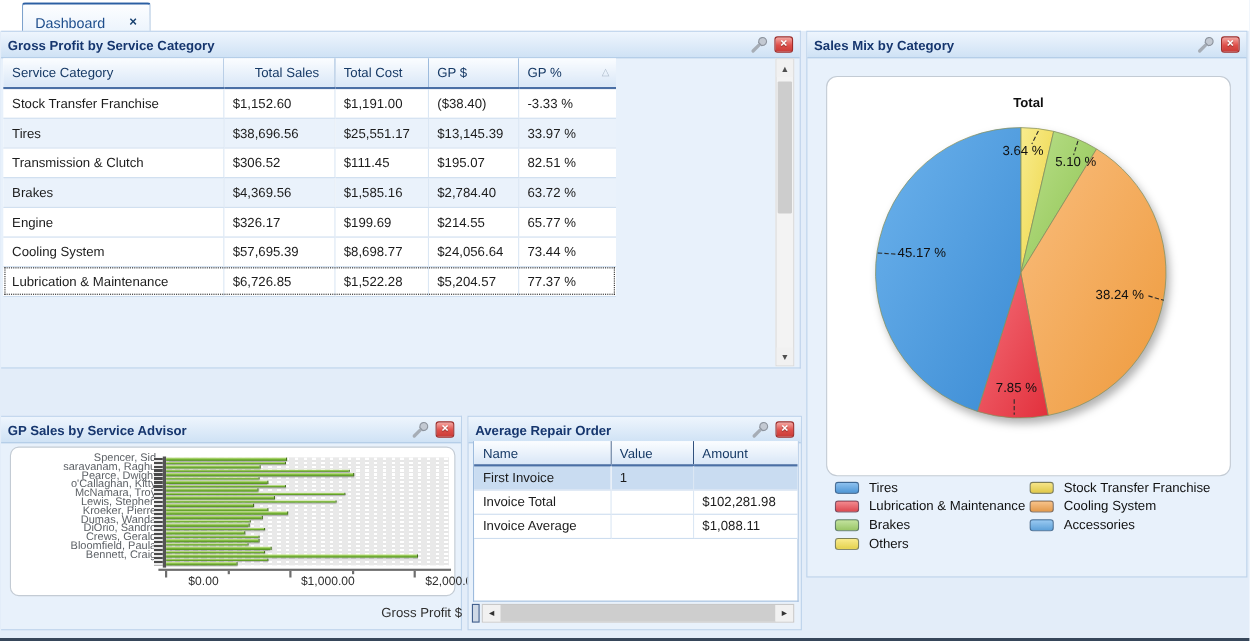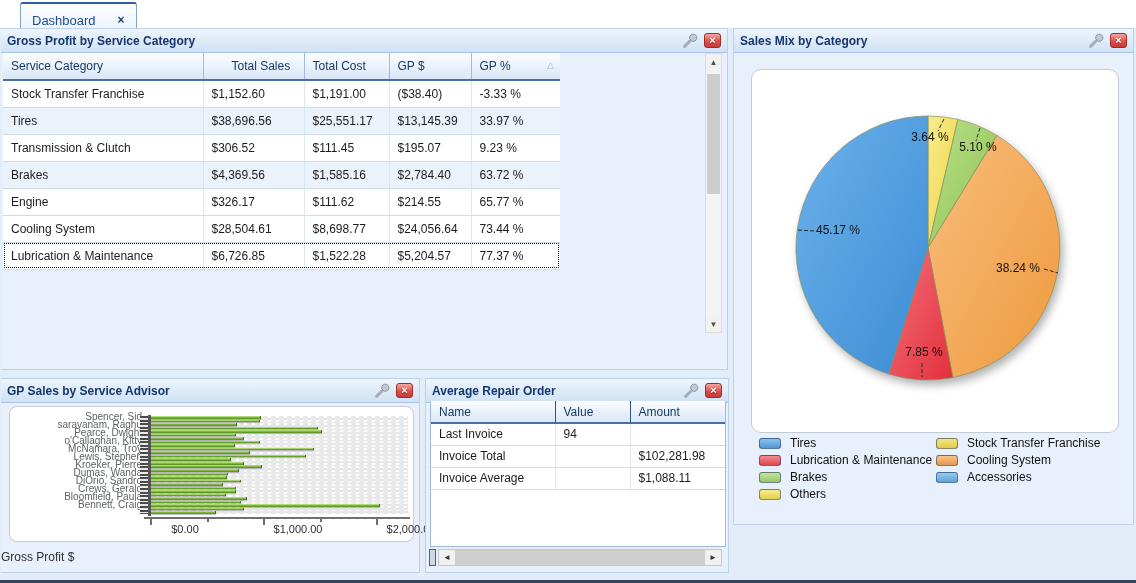--- a/index.html
+++ b/index.html
@@ -43,21 +43,21 @@
   .vscroll { position:absolute; width:17px; background:#f3f3f3; border:1px solid #dcdcdc; }
   .sbtn { position:absolute; left:0; width:15px; height:16px; background:#f1f1f1; color:#4f4f4f;
           font-size:8px; display:flex; align-items:center; justify-content:center; }
   .vthumb { position:absolute; left:1px; width:13px; background:#cdcdcd; border-radius:1px; }
   .hscroll { position:absolute; height:17px; background:#f3f3f3; border:1px solid #c8c8c8; display:flex; align-items:center; }
   .hbtn { width:16px; height:15px; background:#f1f1f1; color:#333; font-size:8px;
           display:flex; align-items:center; justify-content:center; flex:none; }
   .hthumb { flex:1; height:15px; background:#cecece; }
   .grip { position:absolute; width:7px; height:17px; background:#cfd9e6; border:1px solid #44618e; }
   
-  #p-gp   { left:1px;   top:28px;  width:727px; height:342px; border-left:none; }
+  #p-gp   { left:1px;   top:28px;  width:727px; height:307px; border-left:none; }
   #p-pie  { left:733px; top:28px;  width:401px; height:497px; }
   #p-bar  { left:1px;   top:378px; width:419px; height:195px; border-left:none; }
   #p-aro  { left:425px; top:378px; width:304px; height:195px; }
   
   .whitebox { position:absolute; background:#fff; border:1px solid #c3cbd4; border-radius:10px; }
   #pie-box { left:17px; top:40px; width:368px; height:364px; }
   #pie-title { position:absolute; left:0; right:0; top:16px; text-align:center;
                font-weight:bold; font-size:12px; color:#101010; }
   #pie-svg { position:absolute; left:0; top:0; }
   .legend-col { position:absolute; display:flex; flex-direction:column; gap:5px; }
@@ -76,21 +76,21 @@
   #bar-track { position:absolute; left:141px; top:9px; width:257px; height:98px;
      background-image:repeating-linear-gradient(90deg,#e9e9e9 0 5px,transparent 5px 8px),
                       repeating-linear-gradient(180deg,transparent 0 1.9px,rgba(190,190,190,.38) 1.9px 3.6px); }
   #bars { position:absolute; left:141px; top:9px; width:257px; height:98px;
           display:flex; flex-direction:column; justify-content:space-between; }
   .bar { height:2.6px; background:linear-gradient(180deg,#cdea96,#76b236 55%,#4e8b1d);
          border-right:1px solid #44701a; box-shadow:0 1px 1px rgba(0,0,0,.25); }
   #bar-xline { position:absolute; left:134px; top:110px; width:266px; height:2px; background:#6e6e6e; }
   .xtick { position:absolute; top:112px; width:2px; background:#6e6e6e; }
   .xlab  { position:absolute; top:116px; transform:translateX(-50%); font-size:11px; color:#2f2f2f;margin-left:35px; }
-  #bar-xtitle { position:absolute; left:0; width:419px; top:171px; text-align:left;
+  #bar-xtitle { position:absolute; left:0; width:419px; top:171px; text-align:right;
                 font-size:12px; color:#2f2f2f; }
   
   #aro-wrap { position:absolute; left:4px; top:22px; width:296px; height:146px;
               background:#fff; border:1px solid #9dbbdd; border-top:none; }
   #aro-table th, #aro-table td { height:22px; }
   #aro-table th { border-left:1px solid #31517e;margin-left:12px; }
   #aro-table th:first-child { border-left:none; }
   #aro-table tr.selrow td { background:#c9dcf1; }
 </style>
 </head>
@@ -141,39 +141,39 @@
             <td>$38,696.56</td>
             <td>$25,551.17</td>
             <td>$13,145.39</td>
             <td>33.97 %</td>
           </tr>
           <tr>
             <td>Transmission &amp; Clutch</td>
             <td>$306.52</td>
             <td>$111.45</td>
             <td>$195.07</td>
-            <td>9.23 %</td>
+            <td>82.51 %</td>
           </tr>
           <tr class="alt">
             <td>Brakes</td>
             <td>$4,369.56</td>
             <td>$1,585.16</td>
             <td>$2,784.40</td>
             <td>63.72 %</td>
           </tr>
           <tr>
             <td>Engine</td>
             <td>$326.17</td>
-            <td>$111.62</td>
+            <td>$199.69</td>
             <td>$214.55</td>
             <td>65.77 %</td>
           </tr>
           <tr>
             <td>Cooling System</td>
-            <td>$28,504.61</td>
+            <td>$57,695.39</td>
             <td>$8,698.77</td>
             <td>$24,056.64</td>
             <td>73.44 %</td>
           </tr>
           <tr class="alt selrow">
             <td>Lubrication &amp; Maintenance</td>
             <td>$6,726.85</td>
             <td>$1,522.28</td>
             <td>$5,204.57</td>
             <td>77.37 %</td>
@@ -194,20 +194,21 @@
         <span class="wrench">
           <svg width="16" height="16" viewBox="0 0 16 16">
             <path d="M2.6 13.4 L8.2 7.8" stroke="#a6adb6" stroke-width="3" stroke-linecap="round"></path>
             <path d="M8 3.2 a3.6 3.6 0 1 1 4.8 4.8 l-2.4 .4 -2.8 -2.8 z" fill="#c3c9d2" stroke="#8d949e"></path>
           </svg>
         </span>
         <span class="closebtn">×</span>
       </span>
     </div>
     <div class="whitebox" id="pie-box">
+      <div id="pie-title">Total</div>
       <svg id="pie-svg" width="368" height="362" viewBox="0 0 368 362">
           <defs>
             <linearGradient id="sl0" x1="0" y1="0" x2="1" y2="1">
               <stop offset="0" stop-color="#f8ec8e"></stop>
               <stop offset="1" stop-color="#ecd33f"></stop>
             </linearGradient>
             <linearGradient id="sl1" x1="0" y1="0" x2="1" y2="1">
               <stop offset="0" stop-color="#bbe08c"></stop>
               <stop offset="1" stop-color="#8cc24e"></stop>
             </linearGradient>
@@ -369,23 +370,23 @@
     <div id="aro-wrap">
       <table class="grid" id="aro-table" style="width:294px;">
         <thead>
             <tr id="aro-head">
               <th style="width: 124px;">Name</th>
               <th style="width: 75px;">Value</th>
               <th style="width: 95px;">Amount</th>
             </tr>
           </thead>
         <tbody id="aro-rows">
-            <tr>
-              <td>Last Invoice</td>
-              <td>94</td>
+            <tr class="selrow">
+              <td>First Invoice</td>
+              <td>1</td>
               <td></td>
             </tr>
             <tr>
               <td>Invoice Total</td>
               <td></td>
               <td>$102,281.98</td>
             </tr>
             <tr>
               <td>Invoice Average</td>
               <td></td>

